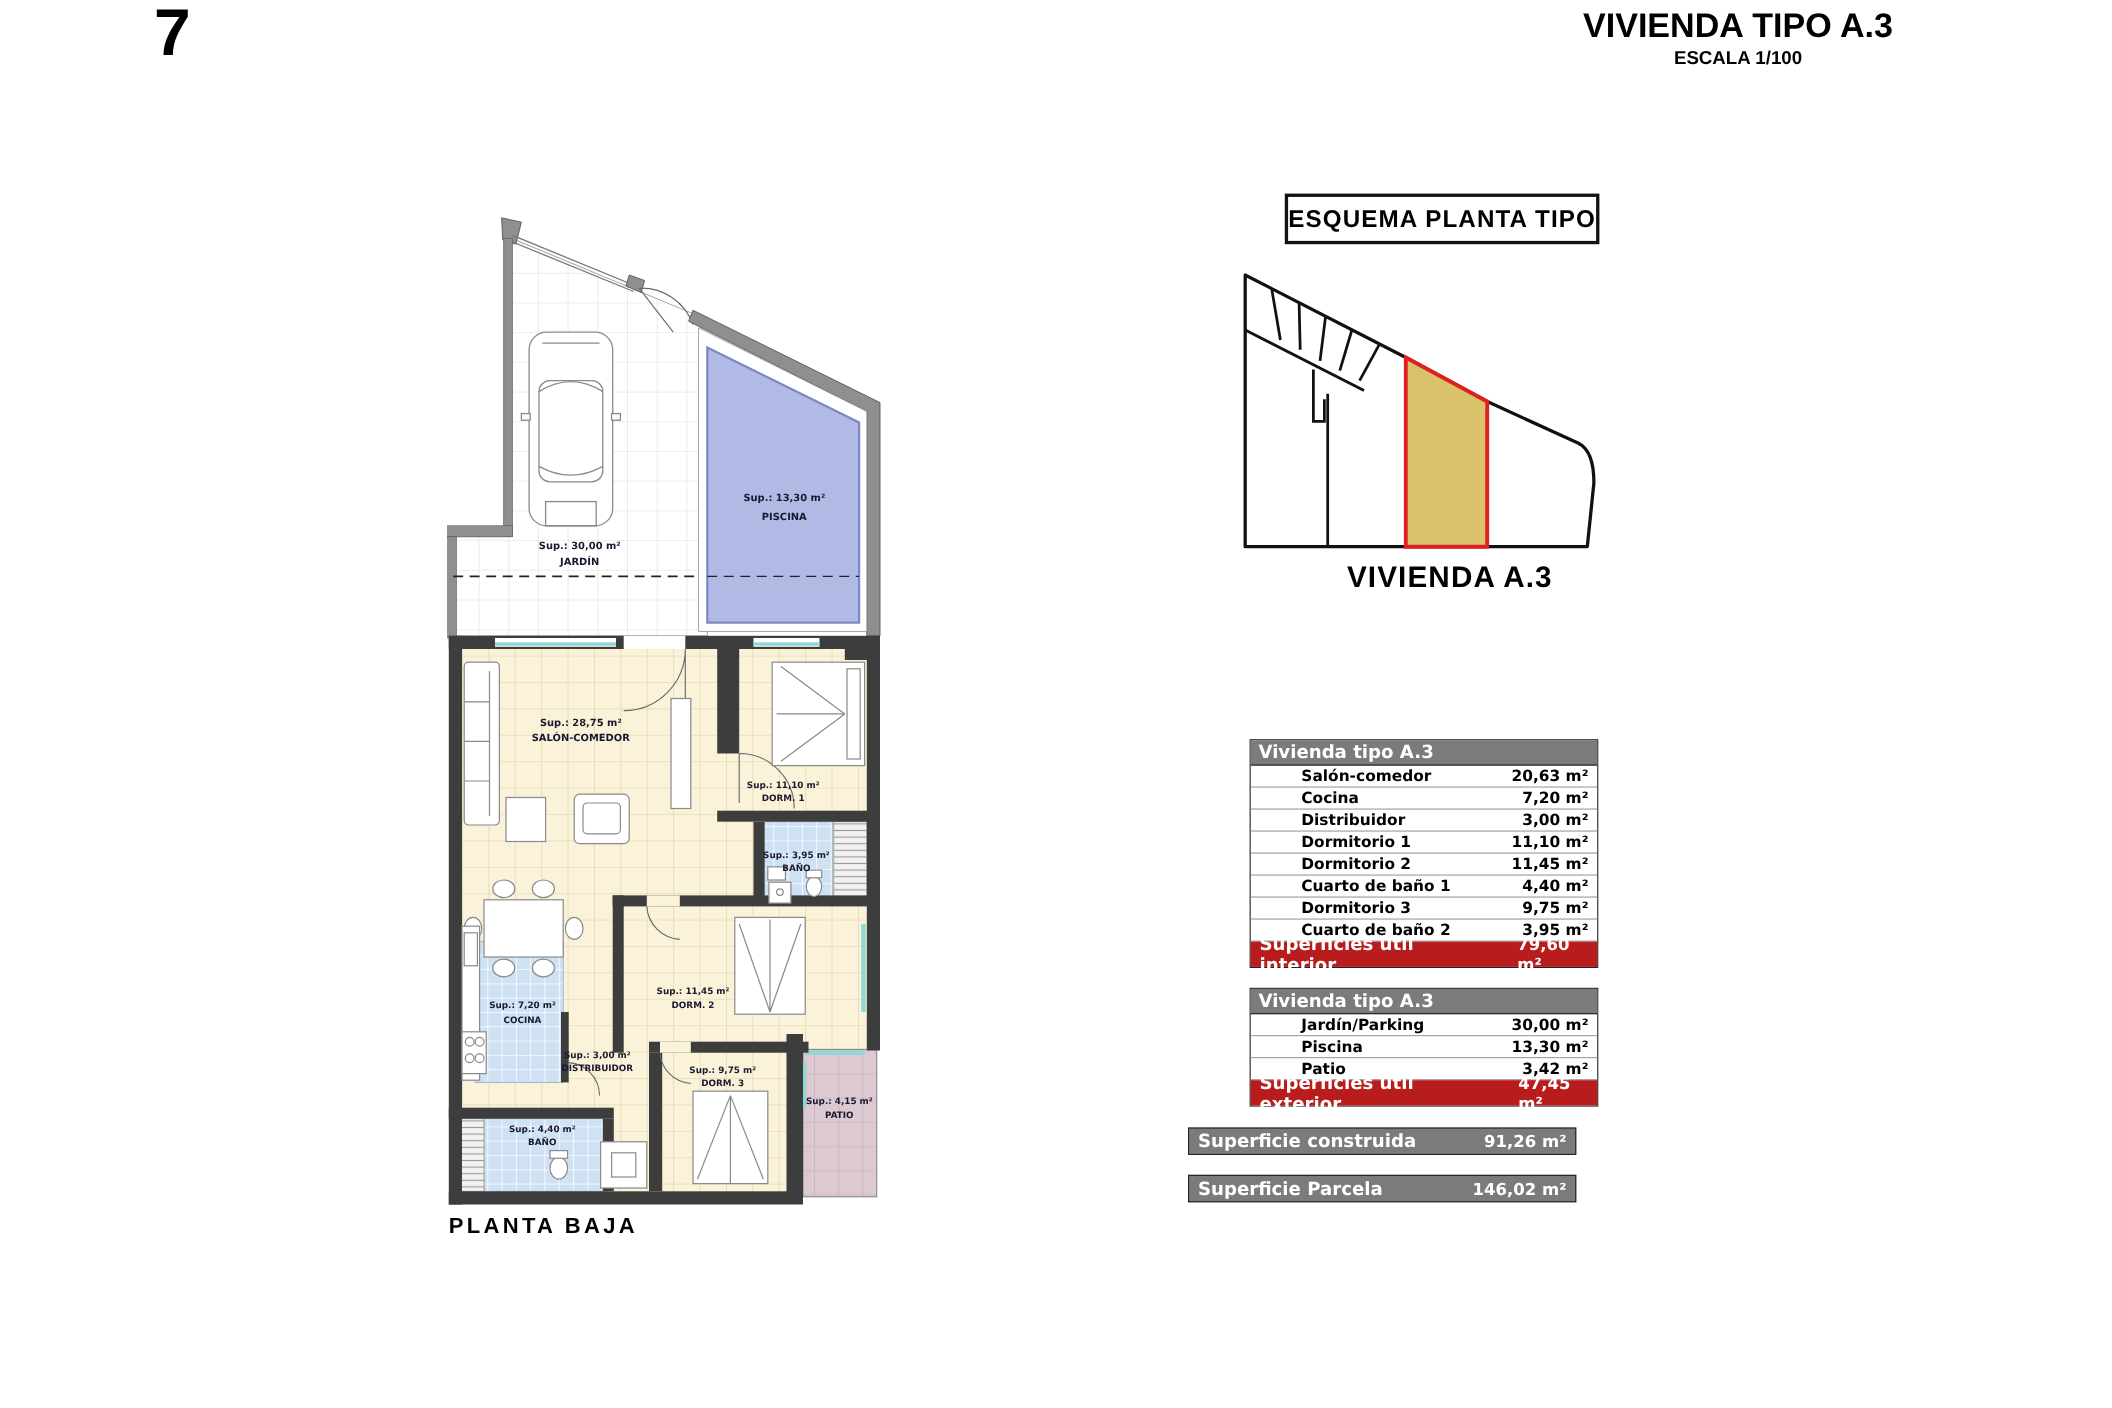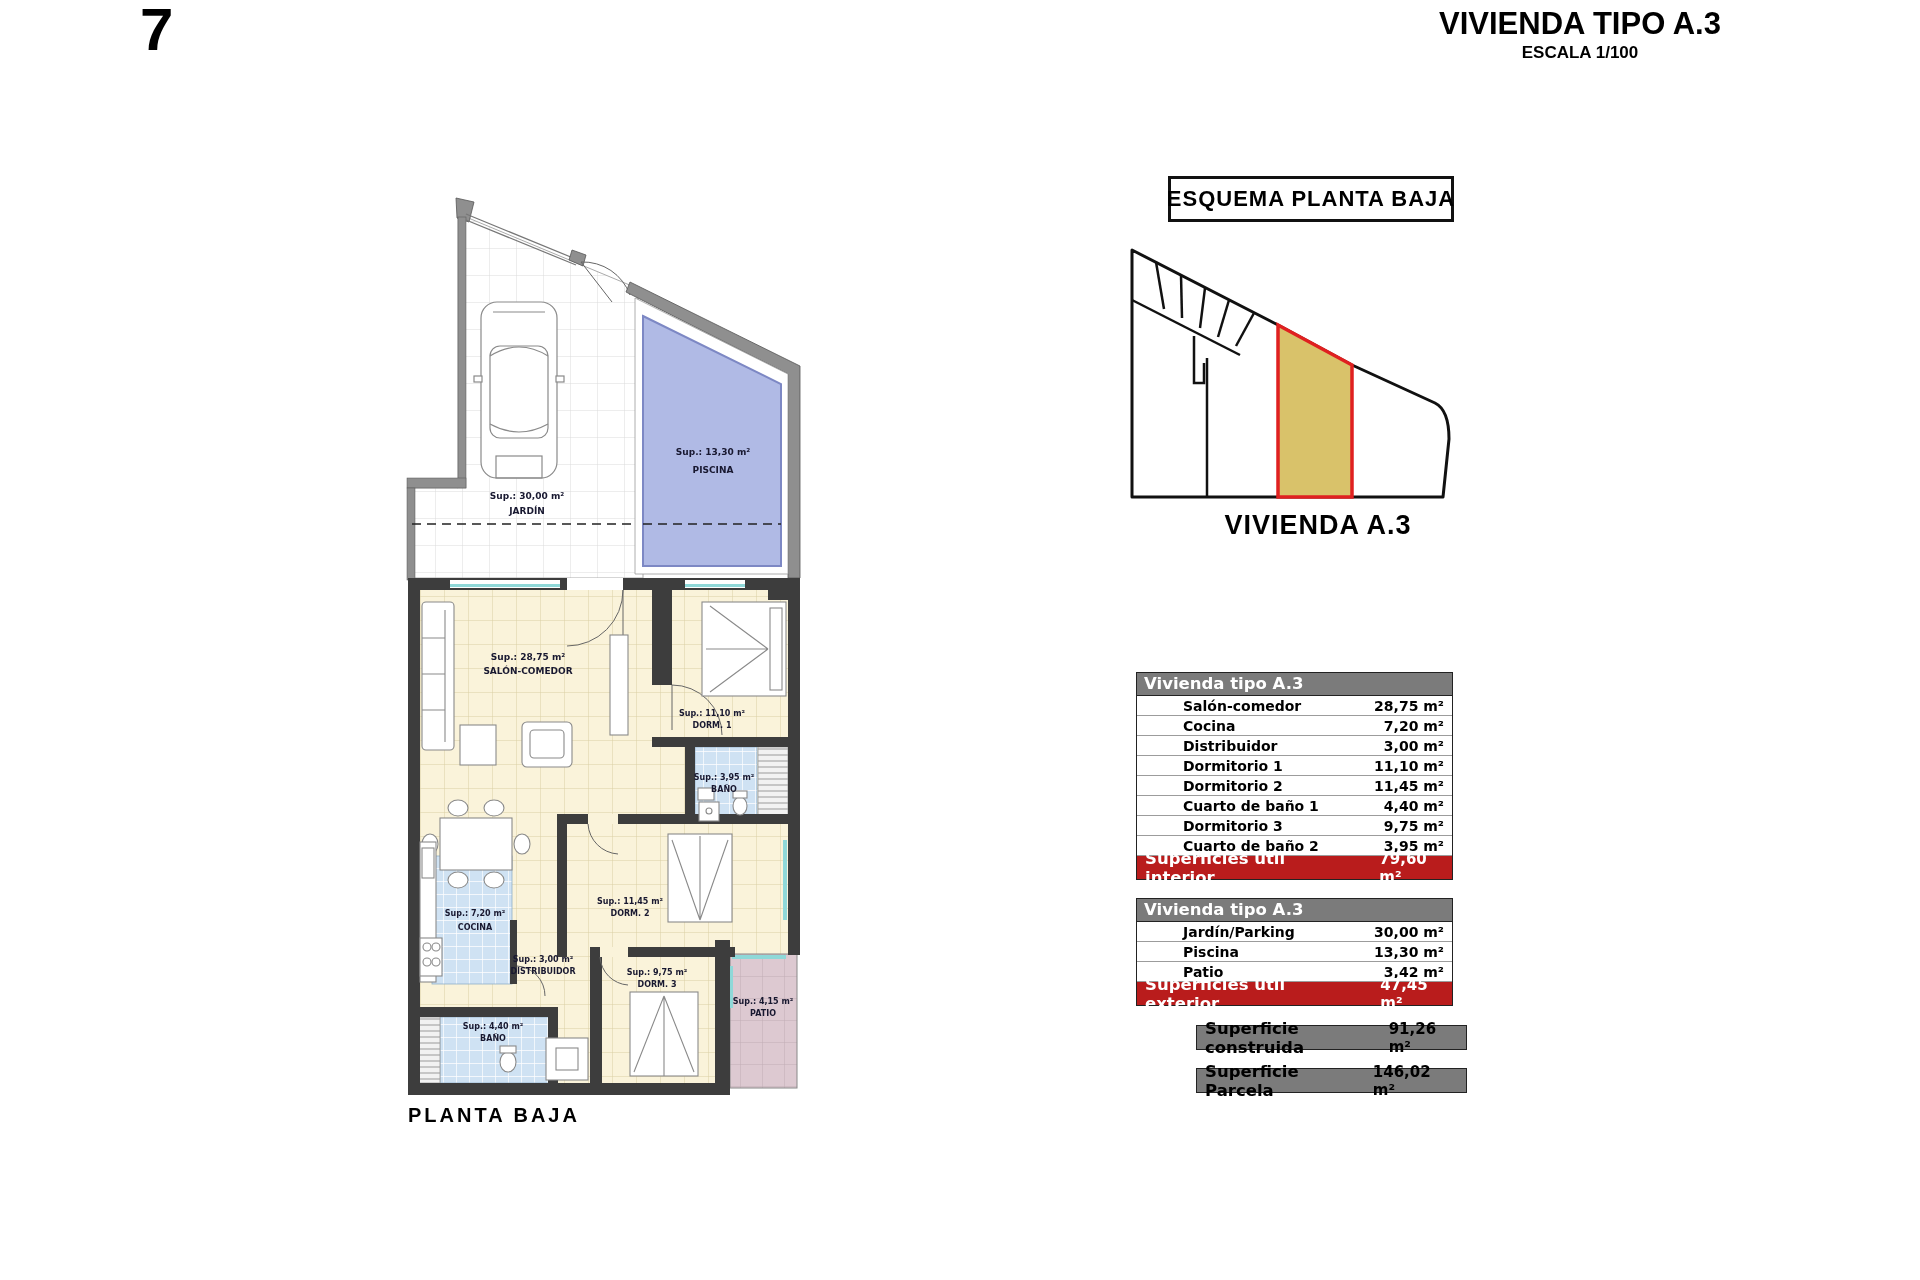--- a/index.html
+++ b/index.html
@@ -51,22 +51,22 @@
     font-size:14px; font-weight:bold; padding:0 8px 0 46px;
   }
   .tbl-row:last-of-type { border-bottom:none; }
   .tbl-footer {
     display:flex; justify-content:space-between; align-items:center;
     background:#b91c1c; color:#fff; font-weight:bold;
     height:23px; padding:0 8px; font-size:16.5px;
   }
   .tbl-footer .val { font-size:15px;margin-left:48px; }
   .bar {
-    position:absolute; left:1196px; width:271px; height:25px;
-    background:#7b7b7b; border:1px solid #222; color:#000000;
+    position:absolute; left:1080px; width:353px; height:25px;
+    background:#7b7b7b; border:1px solid #222; color:#ffffff;
     display:flex; justify-content:space-between; align-items:center;
     padding:0 8px; font-family:"DejaVu Sans", sans-serif; font-weight:bold; font-size:16.5px;
   }
   .bar .val { font-size:15px; }
   
   .rm  { font-family:"DejaVu Sans", sans-serif; font-size:8px;  font-weight:bold; fill:#181830; text-anchor:middle; }
   .rm2 { font-family:"DejaVu Sans", sans-serif; font-size:9px;  font-weight:bold; fill:#181830; text-anchor:middle; }
 </style>
 </head>
 <body>
@@ -75,21 +75,21 @@
 
   <div class="main-title">
     <span class="big7">7</span>
   </div>
   <div class="sheet-head">
     <div class="type">VIVIENDA TIPO A.3</div>
     <div class="scale">ESCALA 1/100</div>
   </div>
 
   <div class="esquema-box">
-    <span>ESQUEMA PLANTA BAJA</span>
+    <span>ESQUEMA PLANTA TIPO</span>
   </div>
 
   <svg class="schema-svg" width="340" height="264" viewBox="0 0 340 262">
 
     <path d="M 12,7 L 158,82 L 232,122 L 315,160 Q 329,167 329,196 L 323,254 L 12,254 Z" fill="#ffffff" stroke="#111" stroke-width="3" stroke-linejoin="round"></path>
 
     <g stroke="#111" stroke-width="2.5" fill="none">
       <path d="M 12,57 L 120,112"></path>
       <path d="M 36,19 L 44,66"></path>
       <path d="M 61,32 L 62,75"></path>
@@ -305,21 +305,21 @@
       <text class="rm" x="463" y="876">PATIO</text>
     </g>
   </svg>
 
   <div class="plan-label">PLANTA BAJA</div>
 
   <div class="tbl" style="top:672px">
     <div class="tbl-header">Vivienda tipo A.3</div>
     <div class="tbl-row">
       <span>Salón-comedor</span>
-        <span>28,75 m²</span>
+        <span>20,63 m²</span>
     </div>
     <div class="tbl-row">
       <span>Cocina</span>
         <span>7,20 m²</span>
     </div>
     <div class="tbl-row">
       <span>Distribuidor</span>
         <span>3,00 m²</span>
     </div>
     <div class="tbl-row">

